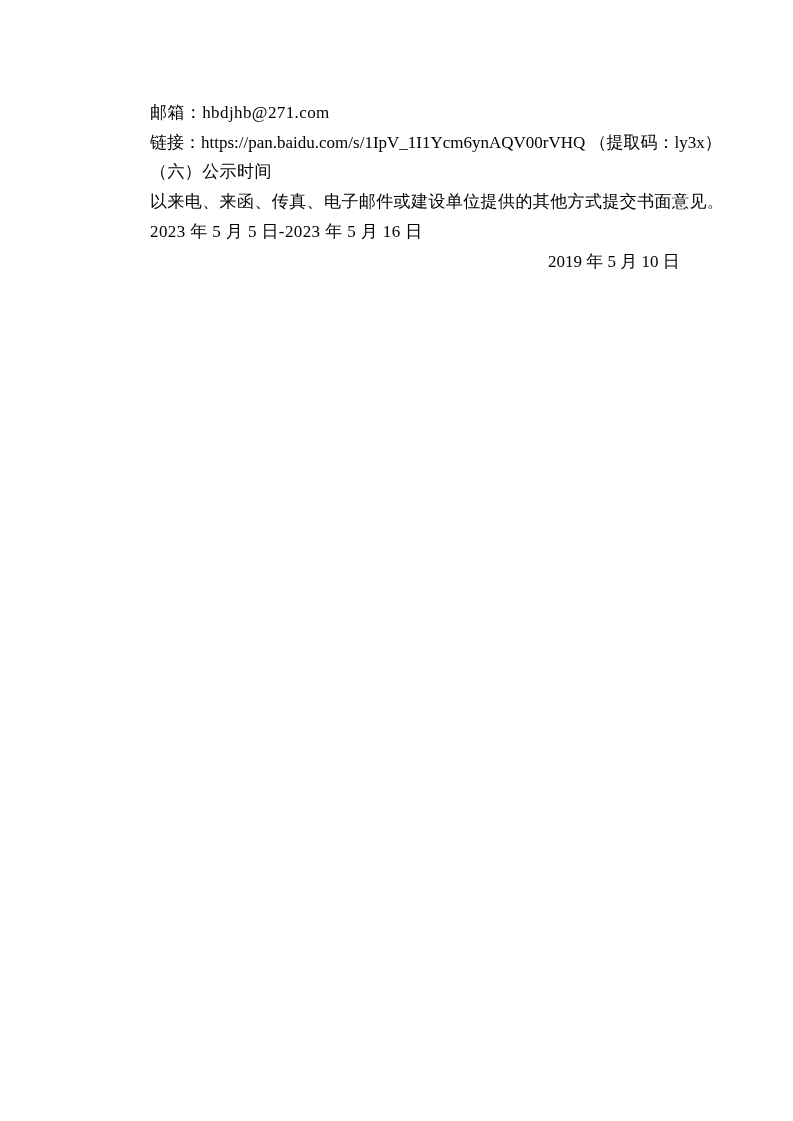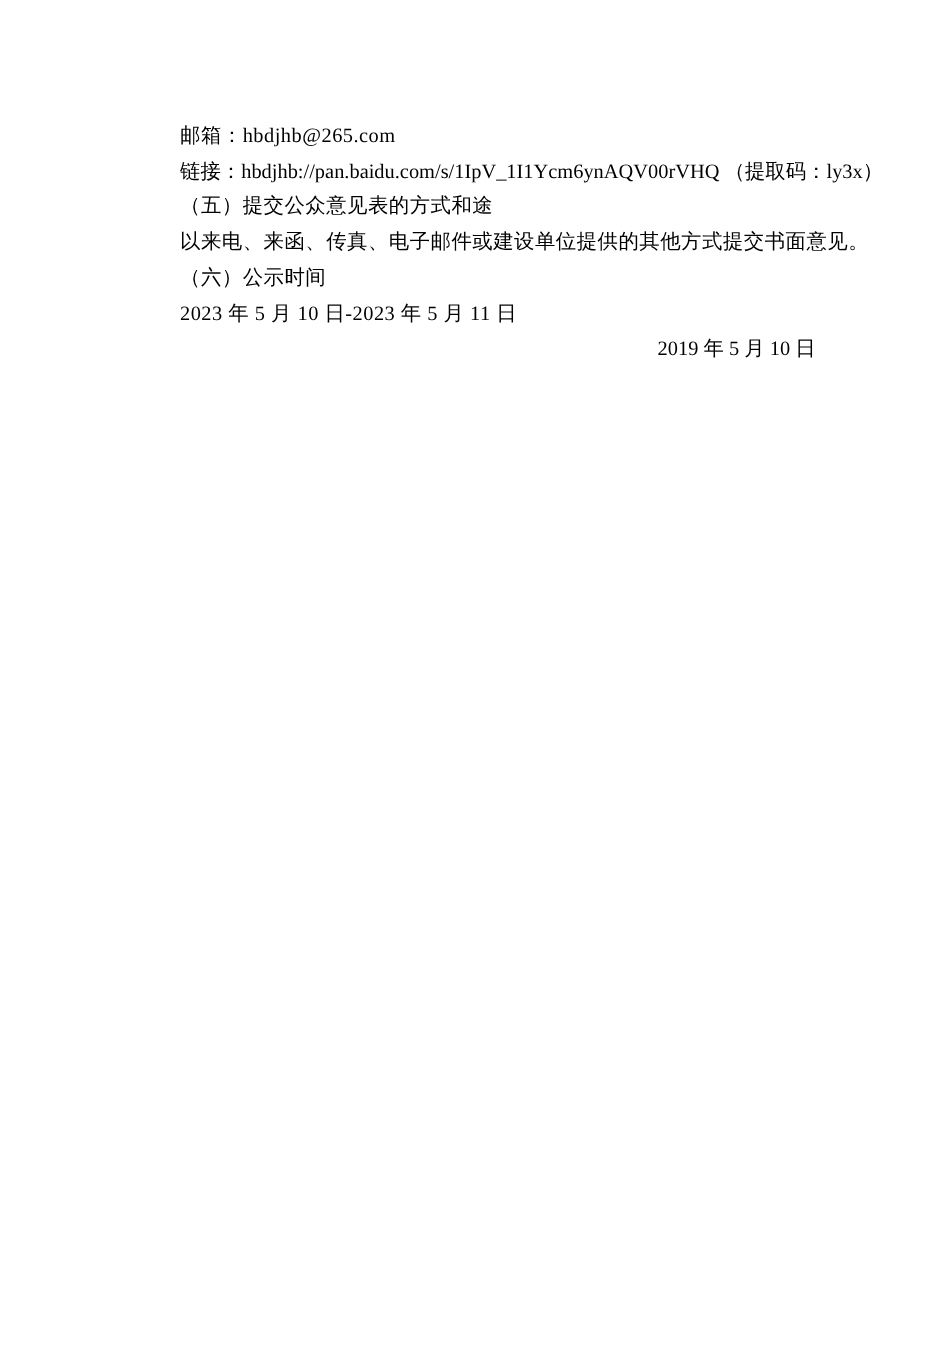--- a/index.html
+++ b/index.html
@@ -42,21 +42,20 @@
   .line.sig-date {
     padding-left: 398px;
     letter-spacing: 0;
   }
 </style>
 </head>
 <body>
 
 <div class="page">
   <div class="text-block">
-    <div class="line">邮箱：hbdjhb@265.com</div>
-    <div class="line url-line">链接：hbdjhb://pan.baidu.com/s/1IpV_1I1Ycm6ynAQV00rVHQ （提取码：ly3x）</div>
-    <div class="line">（五）提交公众意见表的方式和途</div>
+    <div class="line">邮箱：hbdjhb@271.com</div>
+    <div class="line url-line">链接：https://pan.baidu.com/s/1IpV_1I1Ycm6ynAQV00rVHQ （提取码：ly3x）</div>
+    <div class="line">（六）公示时间</div>
     <div class="line">以来电、来函、传真、电子邮件或建设单位提供的其他方式提交书面意见。</div>
-    <div class="line">（六）公示时间</div>
-    <div class="line">2023 年 5 月 10 日-2023 年 5 月 11 日</div>
+    <div class="line">2023 年 5 月 5 日-2023 年 5 月 16 日</div>
     <div class="line sig-date">2019 年 5 月 10 日</div>
   </div>
 </div>
 
 </body></html>

